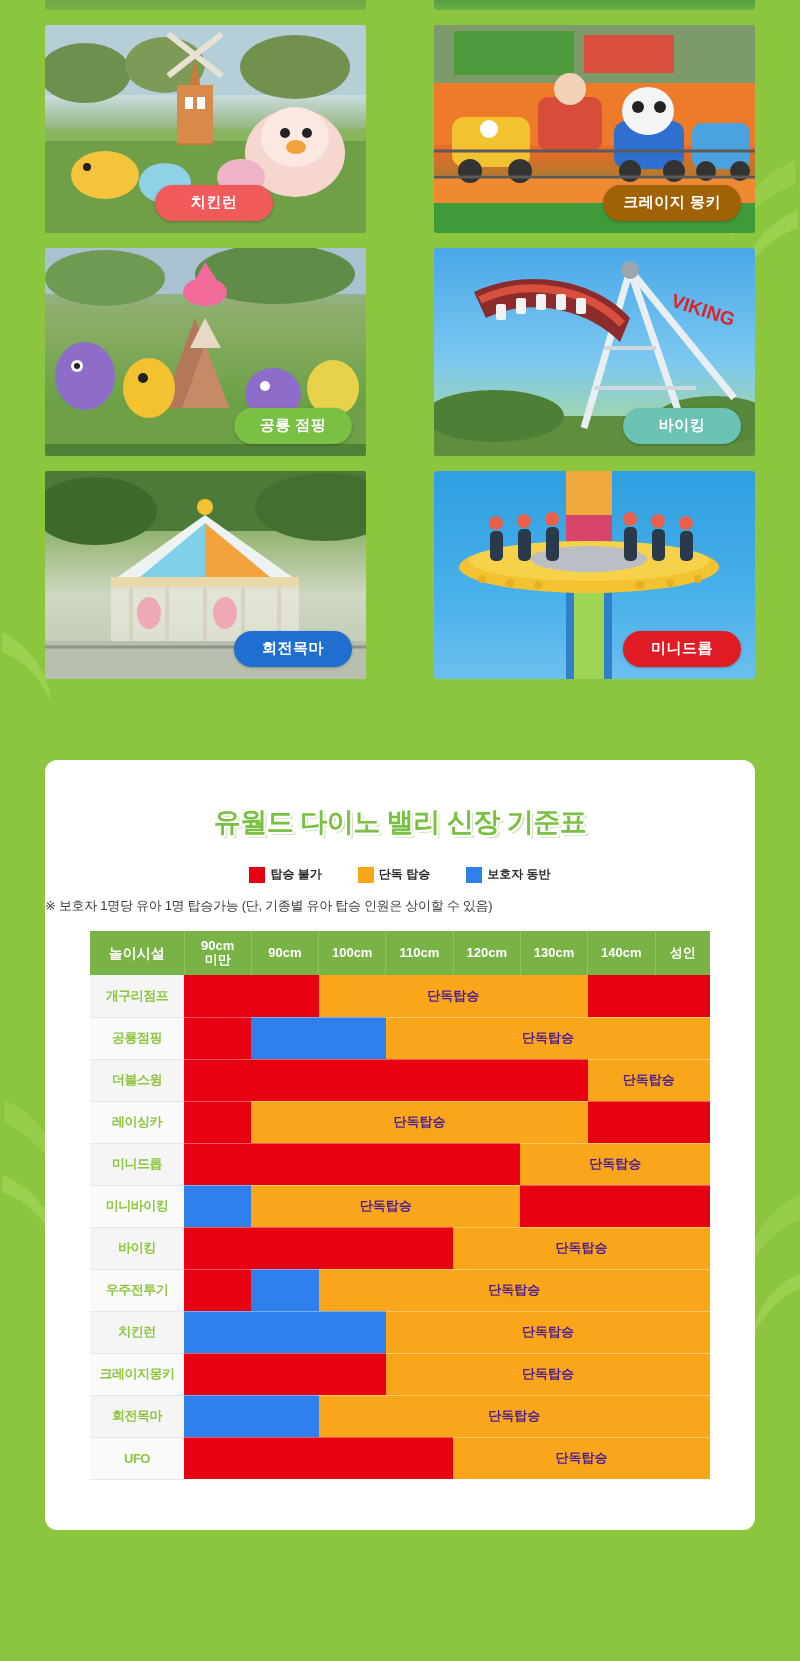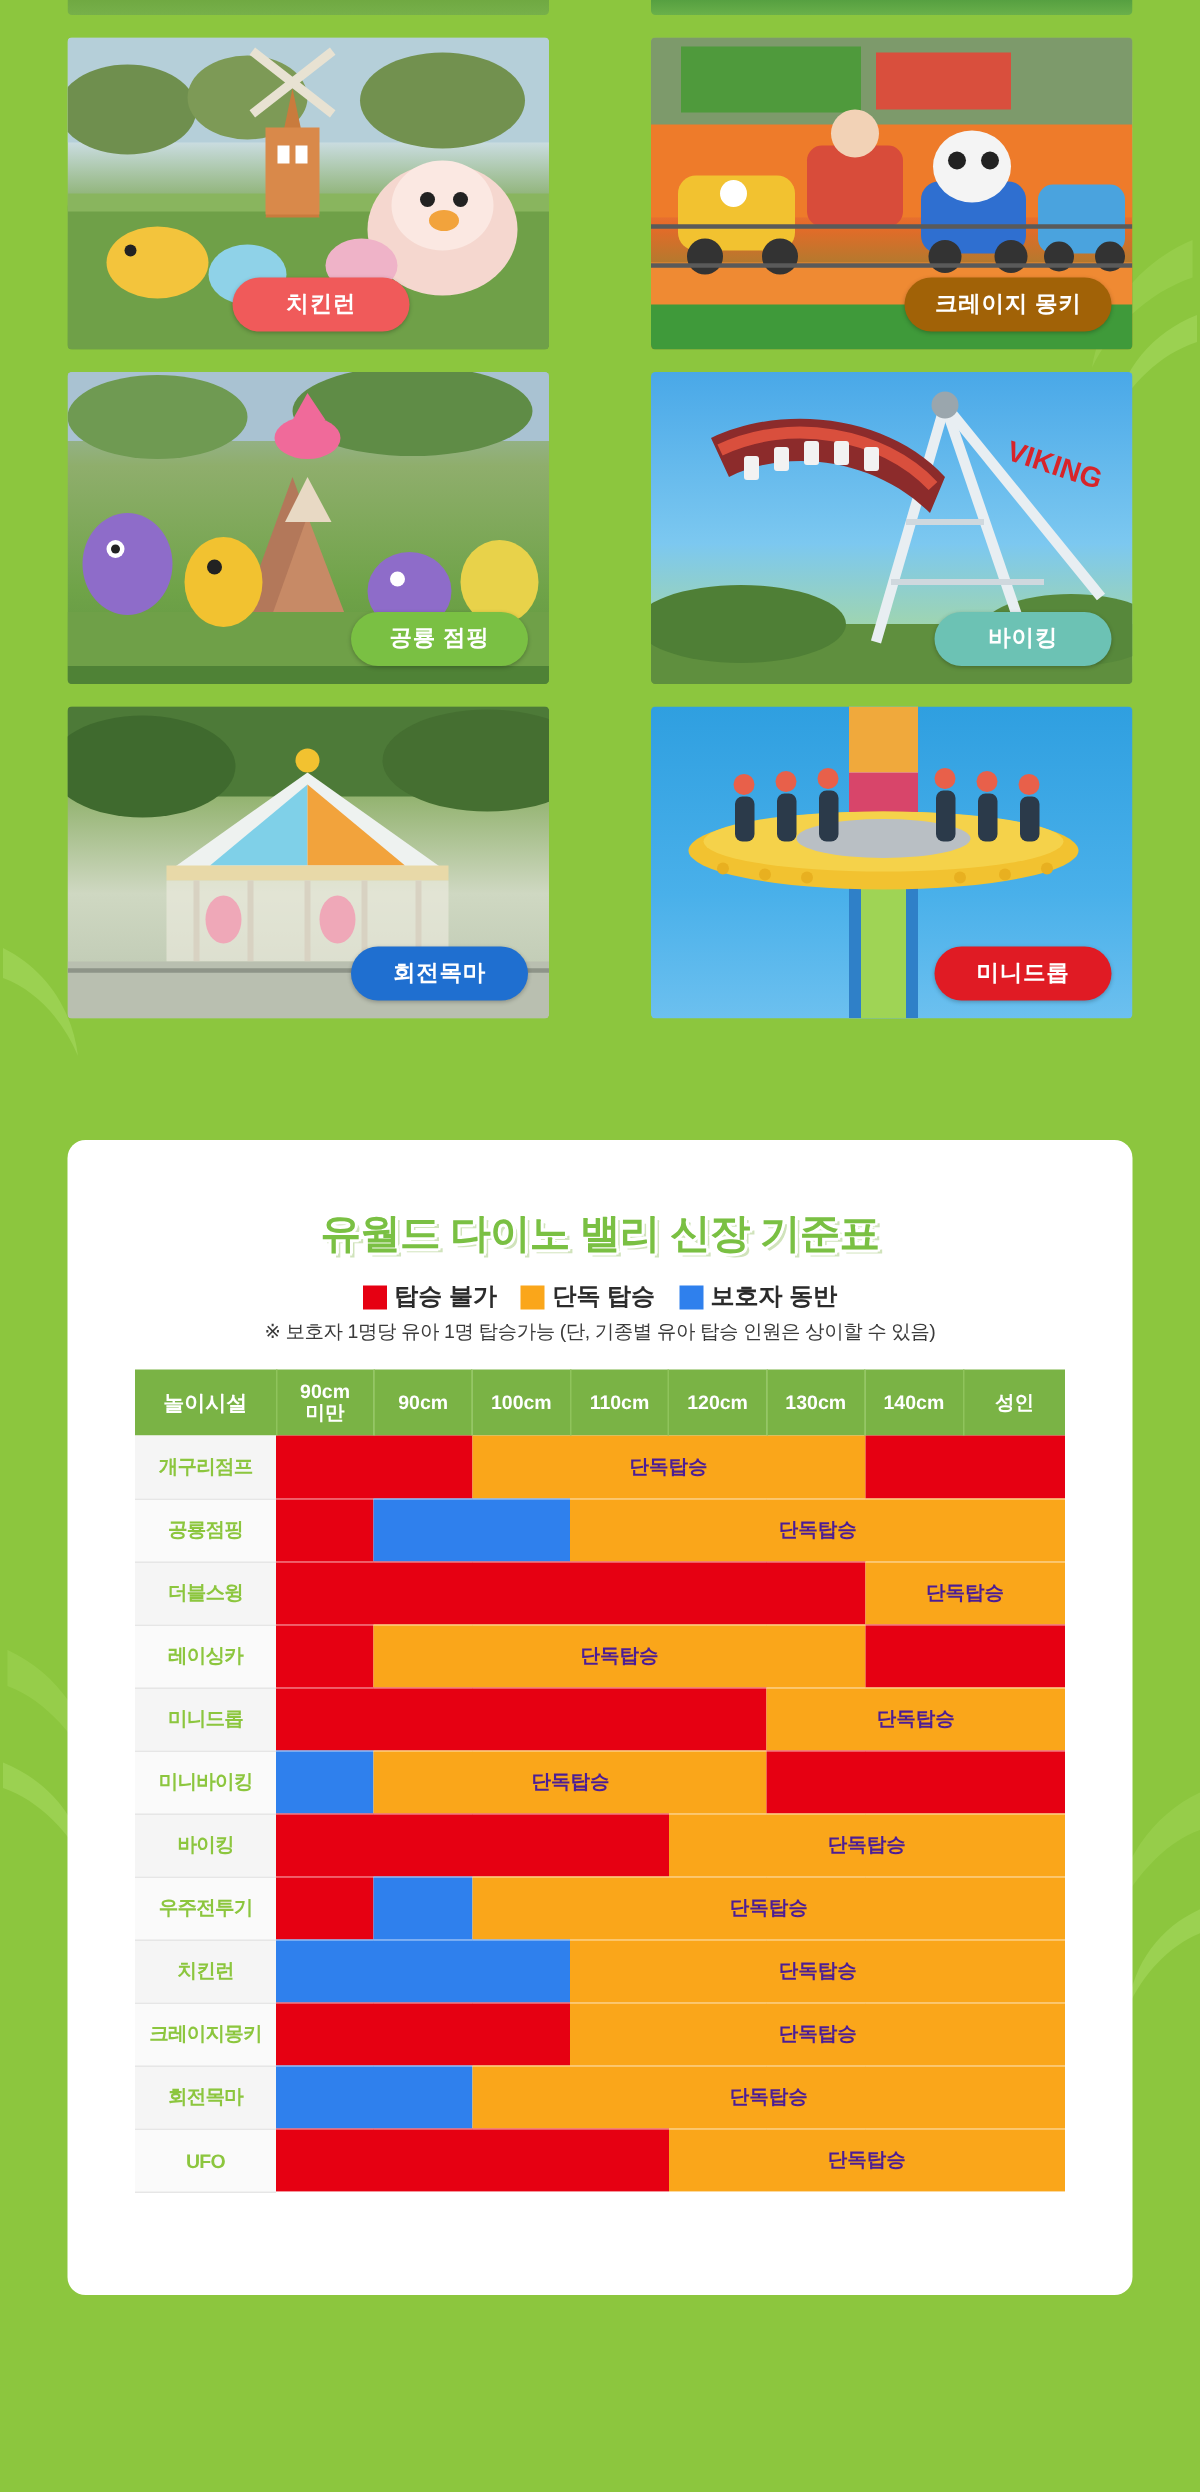--- a/index.html
+++ b/index.html
@@ -82,33 +82,33 @@
        0 2px 0 #ffffff, 0 -2px 0 #ffffff,
        1.5px 1.5px 0 #ffffff, -1.5px 1.5px 0 #ffffff,
        1.5px -1.5px 0 #ffffff, -1.5px -1.5px 0 #ffffff,
        3px 3px 0 rgba(120,175,60,.35);
   }
 
   .legend {
     display: flex;
     justify-content: center;
     align-items: center;
-    gap: 4px;
-    margin-top: 14px;
-    font-size: 16px;
+    gap: 24px;
+    margin-top: 26px;
+    font-size: 12px;
     font-weight: bold;
     color: #2b2b2b;
   }
   .legend-item { display: flex; align-items: center; gap: 5px; }
   .legend-item + .legend-item { margin-left: 12px; }
   .swatch { width: 16px; height: 16px; display: inline-block; }
 
   .note {
-    text-align: center;
-    margin-top: 4px;
+    text-align: left;
+    margin-top: 14px;
     font-size: 13px;
     color: #3a3a3a;
     letter-spacing: -.3px;
   }
 
   
   .matrix {
     margin: 16px auto 0;
     width: 620px;
     border-collapse: collapse;
@@ -120,21 +120,21 @@
     background: #7ab345;
     color: #ffffff;
     font-size: 13px;
     font-weight: bold;
     height: 44px;
     border-right: 1px solid #8fc45c;
     line-height: 1.05;
   }
   .matrix thead th:last-child { border-right: none; }
   .matrix thead th.name-col { width: 94px; font-size: 14px; }
-  .matrix thead th.adult-col { width: 68px; }
+  .matrix thead th.adult-col { width: 55px; }
 
   .matrix tbody tr { height: 42px; }
   .matrix tbody tr:nth-child(odd)  td.rowname { background: #f5f5f5; }
   .matrix tbody tr:nth-child(even) td.rowname { background: #fafafa; }
 
   td.rowname {
     color: #8cc63e;
     font-size: 13px;
     font-weight: bold;
     text-align: center;

